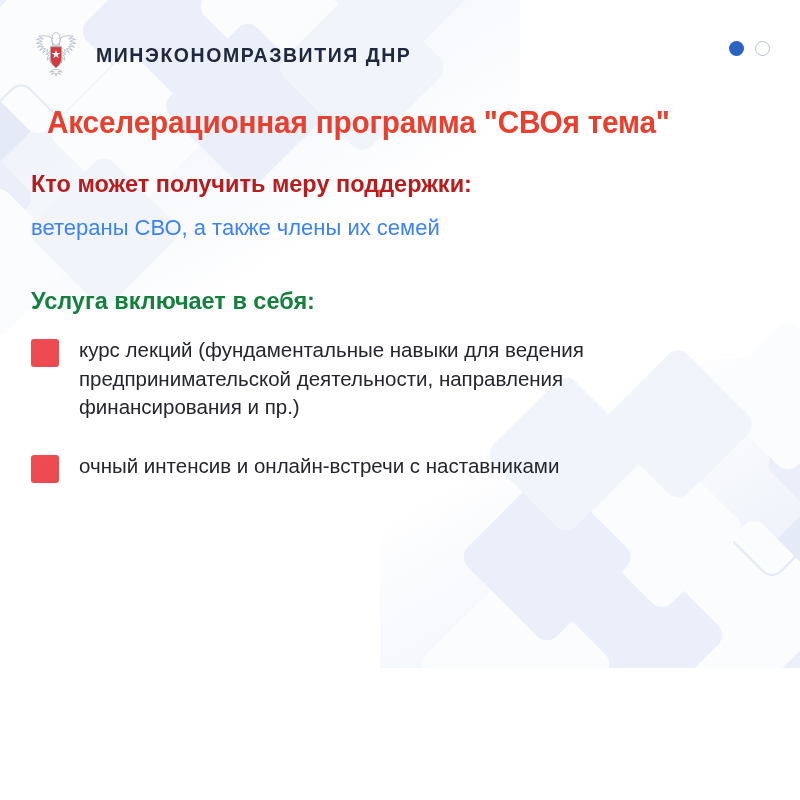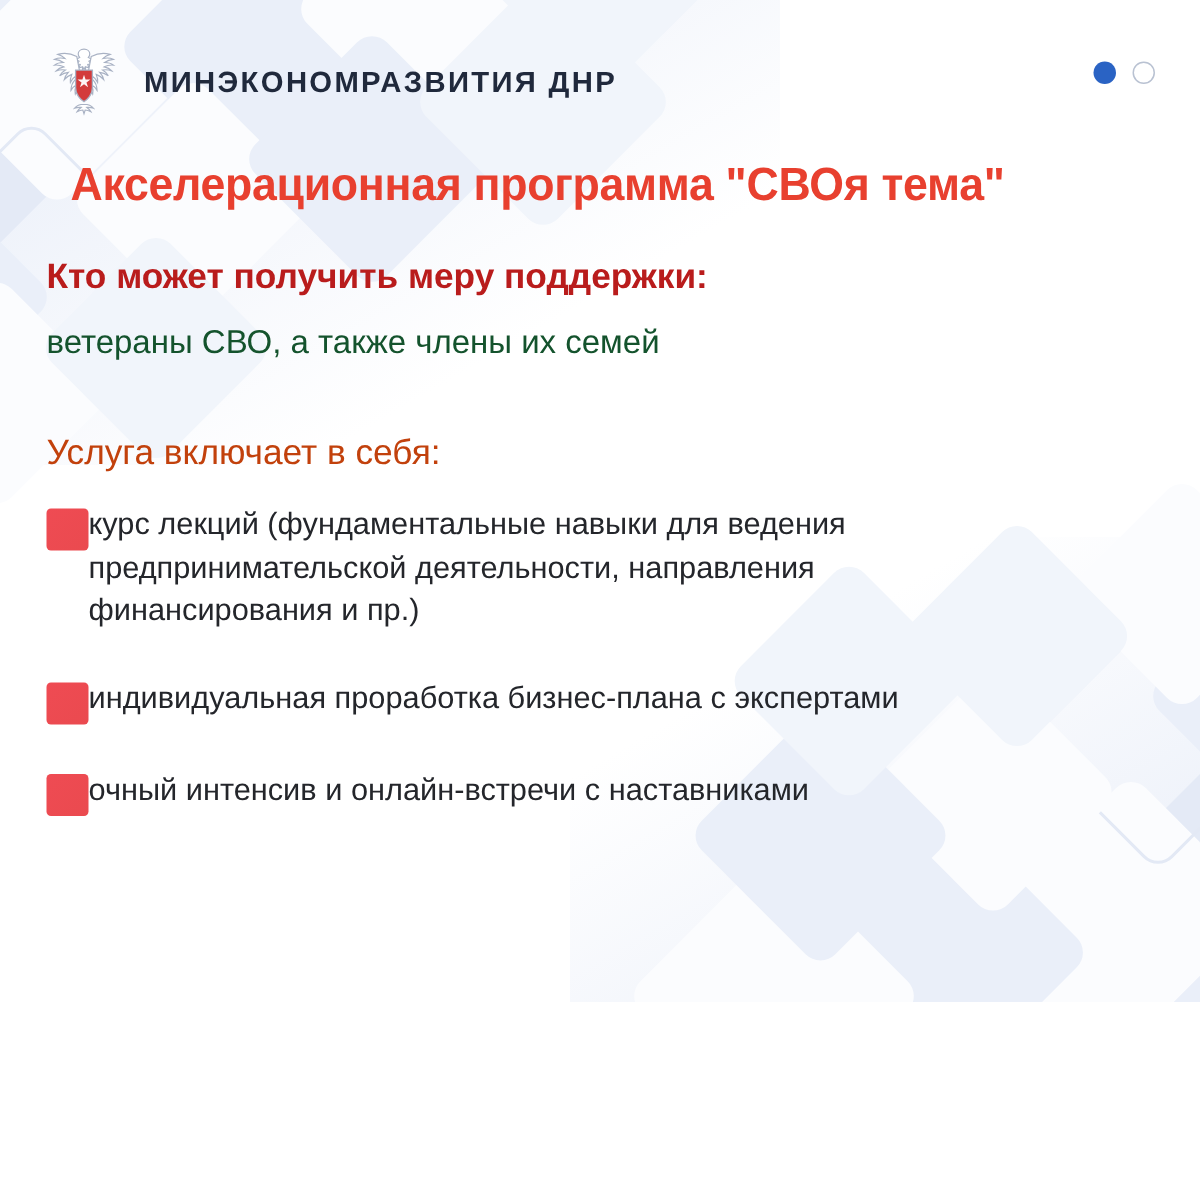--- a/index.html
+++ b/index.html
@@ -149,43 +149,44 @@
     font-weight: 700;
     color: #b91c1c;
     white-space: nowrap;
   }
   .sec1-body {
     position: absolute;
     left: 31px;
     top: 215px;
     font-size: 22px;
     font-weight: 400;
-    color: #14532d;
+    color: #3b82f6;
     white-space: nowrap;
   }
 
   .sec2-head {
     position: absolute;
     left: 31px;
     top: 288px;
     font-size: 23.5px;
-    font-weight: 400;
-    color: #c2410c;
+    font-weight: 700;
+    color: #15803d;
     white-space: nowrap;
   }
 
   .bullets {
     position: absolute;
     left: 31px;
     top: 336px;
     width: 740px;
   }
   .bullet {
     display: flex;
     align-items: flex-start;
+    gap: 20px;
     margin-bottom: 30px;
   }
   .marker {
     flex: 0 0 auto;
     width: 28px;
     height: 28px;
     border-radius: 3px;
     background: linear-gradient(135deg, #ef4b53 0%, #ea4a4f 100%);
     margin-top: 3px;
   }
@@ -270,24 +271,20 @@
     <div class="sec1-head">Кто может получить меру поддержки:</div>
     <div class="sec1-body">ветераны СВО, а также члены их семей</div>
 
     <div class="sec2-head">Услуга включает в себя:</div>
 
     <div class="bullets">
       <div class="bullet">
         <span class="marker"></span>
         <span class="bullet-text">курс лекций (фундаментальные навыки для ведения предпринимательской деятельности, направления финансирования и пр.)</span>
       </div>
-      <div class="bullet">
-        <span class="marker"></span>
-        <span class="bullet-text">индивидуальная проработка бизнес-плана с экспертами</span>
-      </div>
       <div class="bullet wide">
         <span class="marker"></span>
         <span class="bullet-text">очный интенсив и онлайн-встречи с наставниками</span>
       </div>
     </div>
 
   </div>
 </div>
 
 </body></html>

